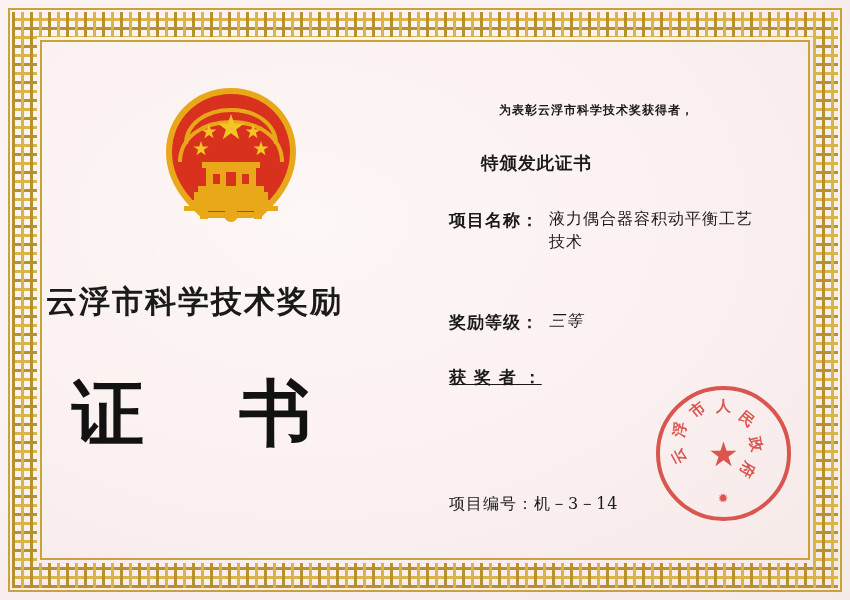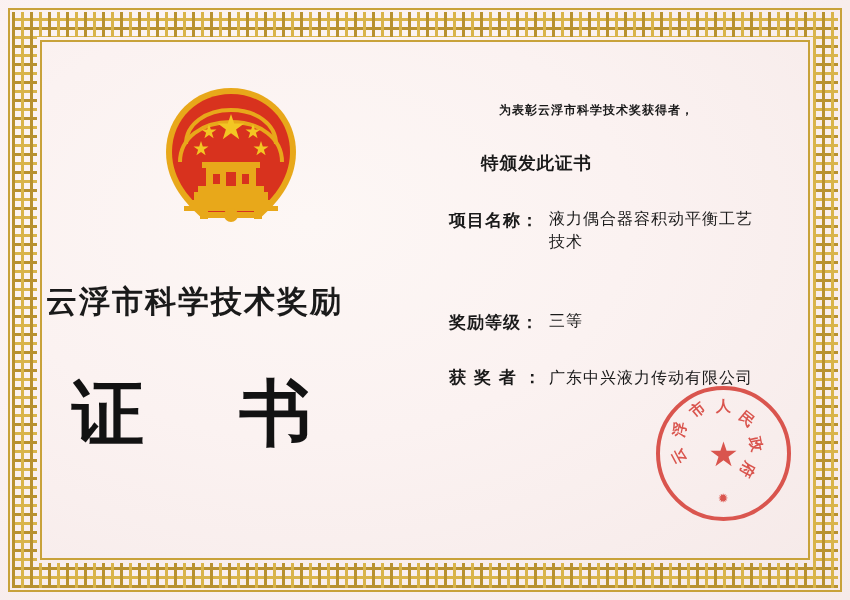--- a/index.html
+++ b/index.html
@@ -144,23 +144,23 @@
     letter-spacing: 1px;
     color: #1a1a1a;
     white-space: nowrap;
   }
 
   .lbl-project { top: 163px; left: 28px; }
   .val-project1 { top: 163px; left: 128px; }
   .val-project2 { top: 186px; left: 128px; }
 
   .lbl-grade { top: 265px; left: 28px; }
-  .val-grade { top: 265px; left: 128px; }
-
-  .lbl-winner { top: 320px; left: 28px; }
+  .val-grade { top: 265px; left: 128px; font-style: italic; }
+
+  .lbl-winner { top: 320px; left: 28px; text-decoration: underline; }
   .val-winner { top: 322px; left: 128px; }
 
   .lbl-code { top: 448px; left: 28px; }
   .val-date { top: 448px; left: 265px; letter-spacing: 2px; }
 
   
   .seal {
     position: absolute;
     top: 340px;
     left: 235px;
@@ -278,22 +278,22 @@
       <div class="r-line r-head2">特颁发此证书</div>
 
       <div class="field-label lbl-project">项目名称：</div>
       <div class="field-value val-project1">液力偶合器容积动平衡工艺</div>
       <div class="field-value val-project2">技术</div>
 
       <div class="field-label lbl-grade">奖励等级：</div>
       <div class="field-value val-grade">三等</div>
 
       <div class="field-label lbl-winner">获 奖 者 ：</div>
-      <div class="field-value val-winner">广东中兴液力传动有限公司</div>
-
+
+      <div class="field-value lbl-code">项目编号：机－3－14</div>
 
 
       <div class="seal">
         <div class="seal-star">★</div>
         <div class="seal-text" id="seal-arc">
             <span style="transform: translate(-50%, -50%) translate(-42.3815px, 22.5346px) rotate(-118deg); margin-left: 0px;">云</span>
             <span style="transform: translate(-50%, -50%) translate(-47.064px, -9.4328px) rotate(-78.6667deg); margin-left: 0px;">浮</span>
             <span style="transform: translate(-50%, -50%) translate(-30.4239px, -37.1266px) rotate(-39.3333deg); margin-left: 0px;">市</span>
             <span style="transform: translate(-50%, -50%) translate(0px, -48px) rotate(0deg); margin-left: 0px;">人</span>
             <span style="transform: translate(-50%, -50%) translate(30.4239px, -37.1266px) rotate(39.3333deg); margin-left: 0px;">民</span>

